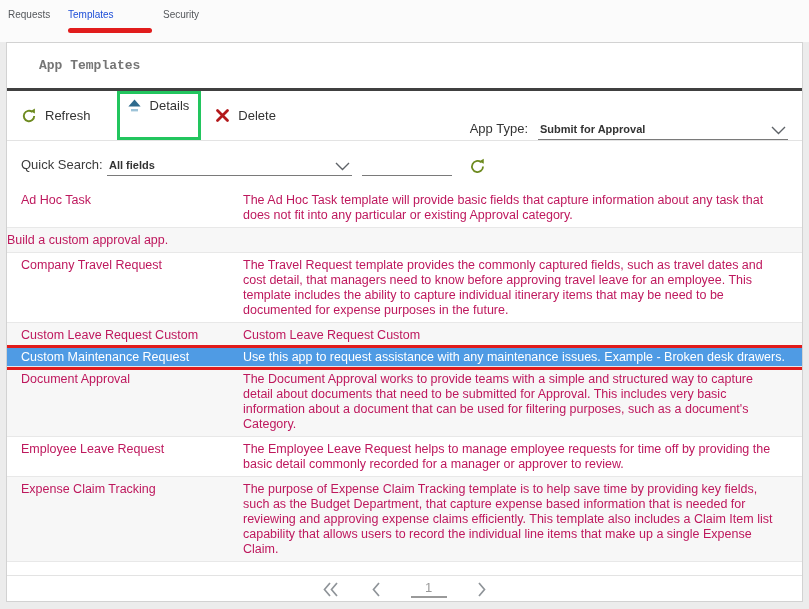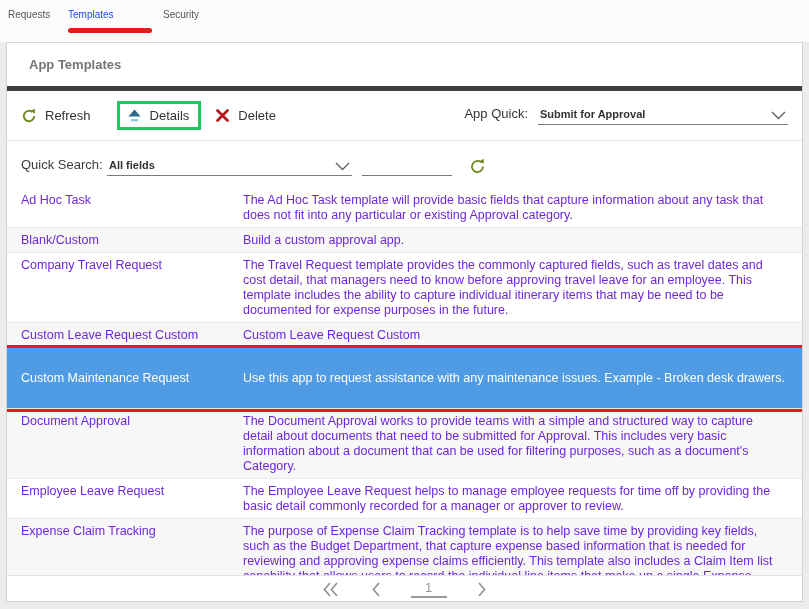--- a/index.html
+++ b/index.html
@@ -25,28 +25,28 @@
     position:absolute; left:0; top:19px; width:84px; height:5px;
     background:#e11c1c; border-radius:3px;
   }
   
   .panel {
     position:absolute; left:6px; top:42px; width:797px; height:560px;
     background:#fff; border:1px solid #d2d2d2;
     display:flex; flex-direction:column;
   }
   .panel-header {
-    height:48px; flex:none; border-bottom:5px solid #404040;
-    display:flex; align-items:center; padding-left:22px;
+    height:48px; flex:none; border-bottom:3px solid #404040;
+    display:flex; align-items:center; padding-left:32px;font-family:Liberation Mono, monospace;
   }
   .panel-title { font-weight:bold; color:#757575; font-size:13px; }
   
   .toolbar {
     height:50px; flex:none; border-bottom:1px solid #e3e3e3;
-    display:flex; align-items:center; padding:0 14px;
+    display:flex; padding:0 14px;
   }
   .tbtn {
     display:flex; align-items:center; gap:8px;
     font-size:13px; color:#333; cursor:pointer; white-space:nowrap;
   }
   .tbtn-refresh { margin-right:26px; }
   .tbtn-delete { margin-left:14px; }
   .details-box { border:3px solid #22c55e; padding:4px 9px 4px 7px; }
   .apptype { margin-left:auto; display:flex; align-items:flex-end; font-size:13px; }
   .apptype-label { margin-right:10px; padding-bottom:4px; color:#333; }
@@ -72,31 +72,31 @@
   .thead {
     flex:none; height:22px; background:#ececec;
     display:flex; align-items:center;
     font-size:11.5px; color:#9b9b9b; letter-spacing:0.3px;
   }
   .col-name { width:236px; flex:none; padding-left:14px; }
   .col-desc { flex:1; padding-right:16px; }
   .tbody { flex:1; overflow:hidden; }
   .trow {
     display:flex; border-bottom:1px solid #e8e8e8;
-    font-size:12.5px; color:#6d28d9; padding:4px 0; cursor:pointer;
+    font-size:12.5px; color:#be185d; padding:4px 0; cursor:pointer;
     line-height:15px;
   }
   .trow:nth-child(even) { background:#f7f7f7; }
   .cell-name { width:236px; flex:none; padding:1px 8px 0 14px; }
   .cell-desc { flex:1; padding-right:16px; padding-top:1px; }
   .trow-selected {
     background:#4f9be4 !important; color:#fff;
     position:relative; z-index:2;
     outline:3px solid #e11c1c; outline-offset:0;
-    padding:22px 0;
+    padding:1px 0;
   }
   
   .pagination {
     flex:none; border-top:1px solid #e3e3e3;
     display:flex; align-items:center; justify-content:center; gap:28px;
     padding:4px 0 3px 0;
   }
   .pg-btn { cursor:pointer; display:flex; align-items:center; }
   .pg-input {
     width:36px; text-align:center; border:none; border-bottom:2px solid #9a9a9a;
@@ -152,21 +152,21 @@
     <div class="tbtn tbtn-delete">
       <span class="icon">
         <svg width="15" height="15" viewBox="0 0 15 15">
           <path d="M2.5 2.5 L12.5 12.5 M12.5 2.5 L2.5 12.5" stroke="#b3191c" stroke-width="2.8" stroke-linecap="round"></path>
         </svg>
       </span>
       <span>Delete</span>
     </div>
 
     <div class="apptype">
-      <span class="apptype-label">App Quick:</span>
+      <span class="apptype-label">App Type:</span>
       <div class="uselect apptype-select">
         <span>Submit for Approval</span>
         <span class="icon">
           <svg width="15" height="9" viewBox="0 0 15 9">
               <polyline points="1,1 7.5,7.5 14,1" fill="none" stroke="#5f6368" stroke-width="1.4"></polyline>
             </svg>
         </span>
       </div>
     </div>
   </div>
@@ -194,21 +194,20 @@
     </div>
   </div>
 
 
   <div class="tbody">
     <div class="trow">
       <div class="cell-name">Ad Hoc Task</div>
       <div class="cell-desc">The Ad Hoc Task template will provide basic fields that capture information about any task that does not fit into any particular or existing Approval category.</div>
     </div>
     <div class="trow">
-      <div class="cell-name">Blank/Custom</div>
       <div class="cell-desc">Build a custom approval app.</div>
     </div>
     <div class="trow">
       <div class="cell-name">Company Travel Request</div>
       <div class="cell-desc">The Travel Request template provides the commonly captured fields, such as travel dates and cost detail, that managers need to know before approving travel leave for an employee. This template includes the ability to capture individual itinerary items that may be need to be documented for expense purposes in the future.</div>
     </div>
     <div class="trow">
       <div class="cell-name">Custom Leave Request Custom</div>
       <div class="cell-desc">Custom Leave Request Custom</div>
     </div>

